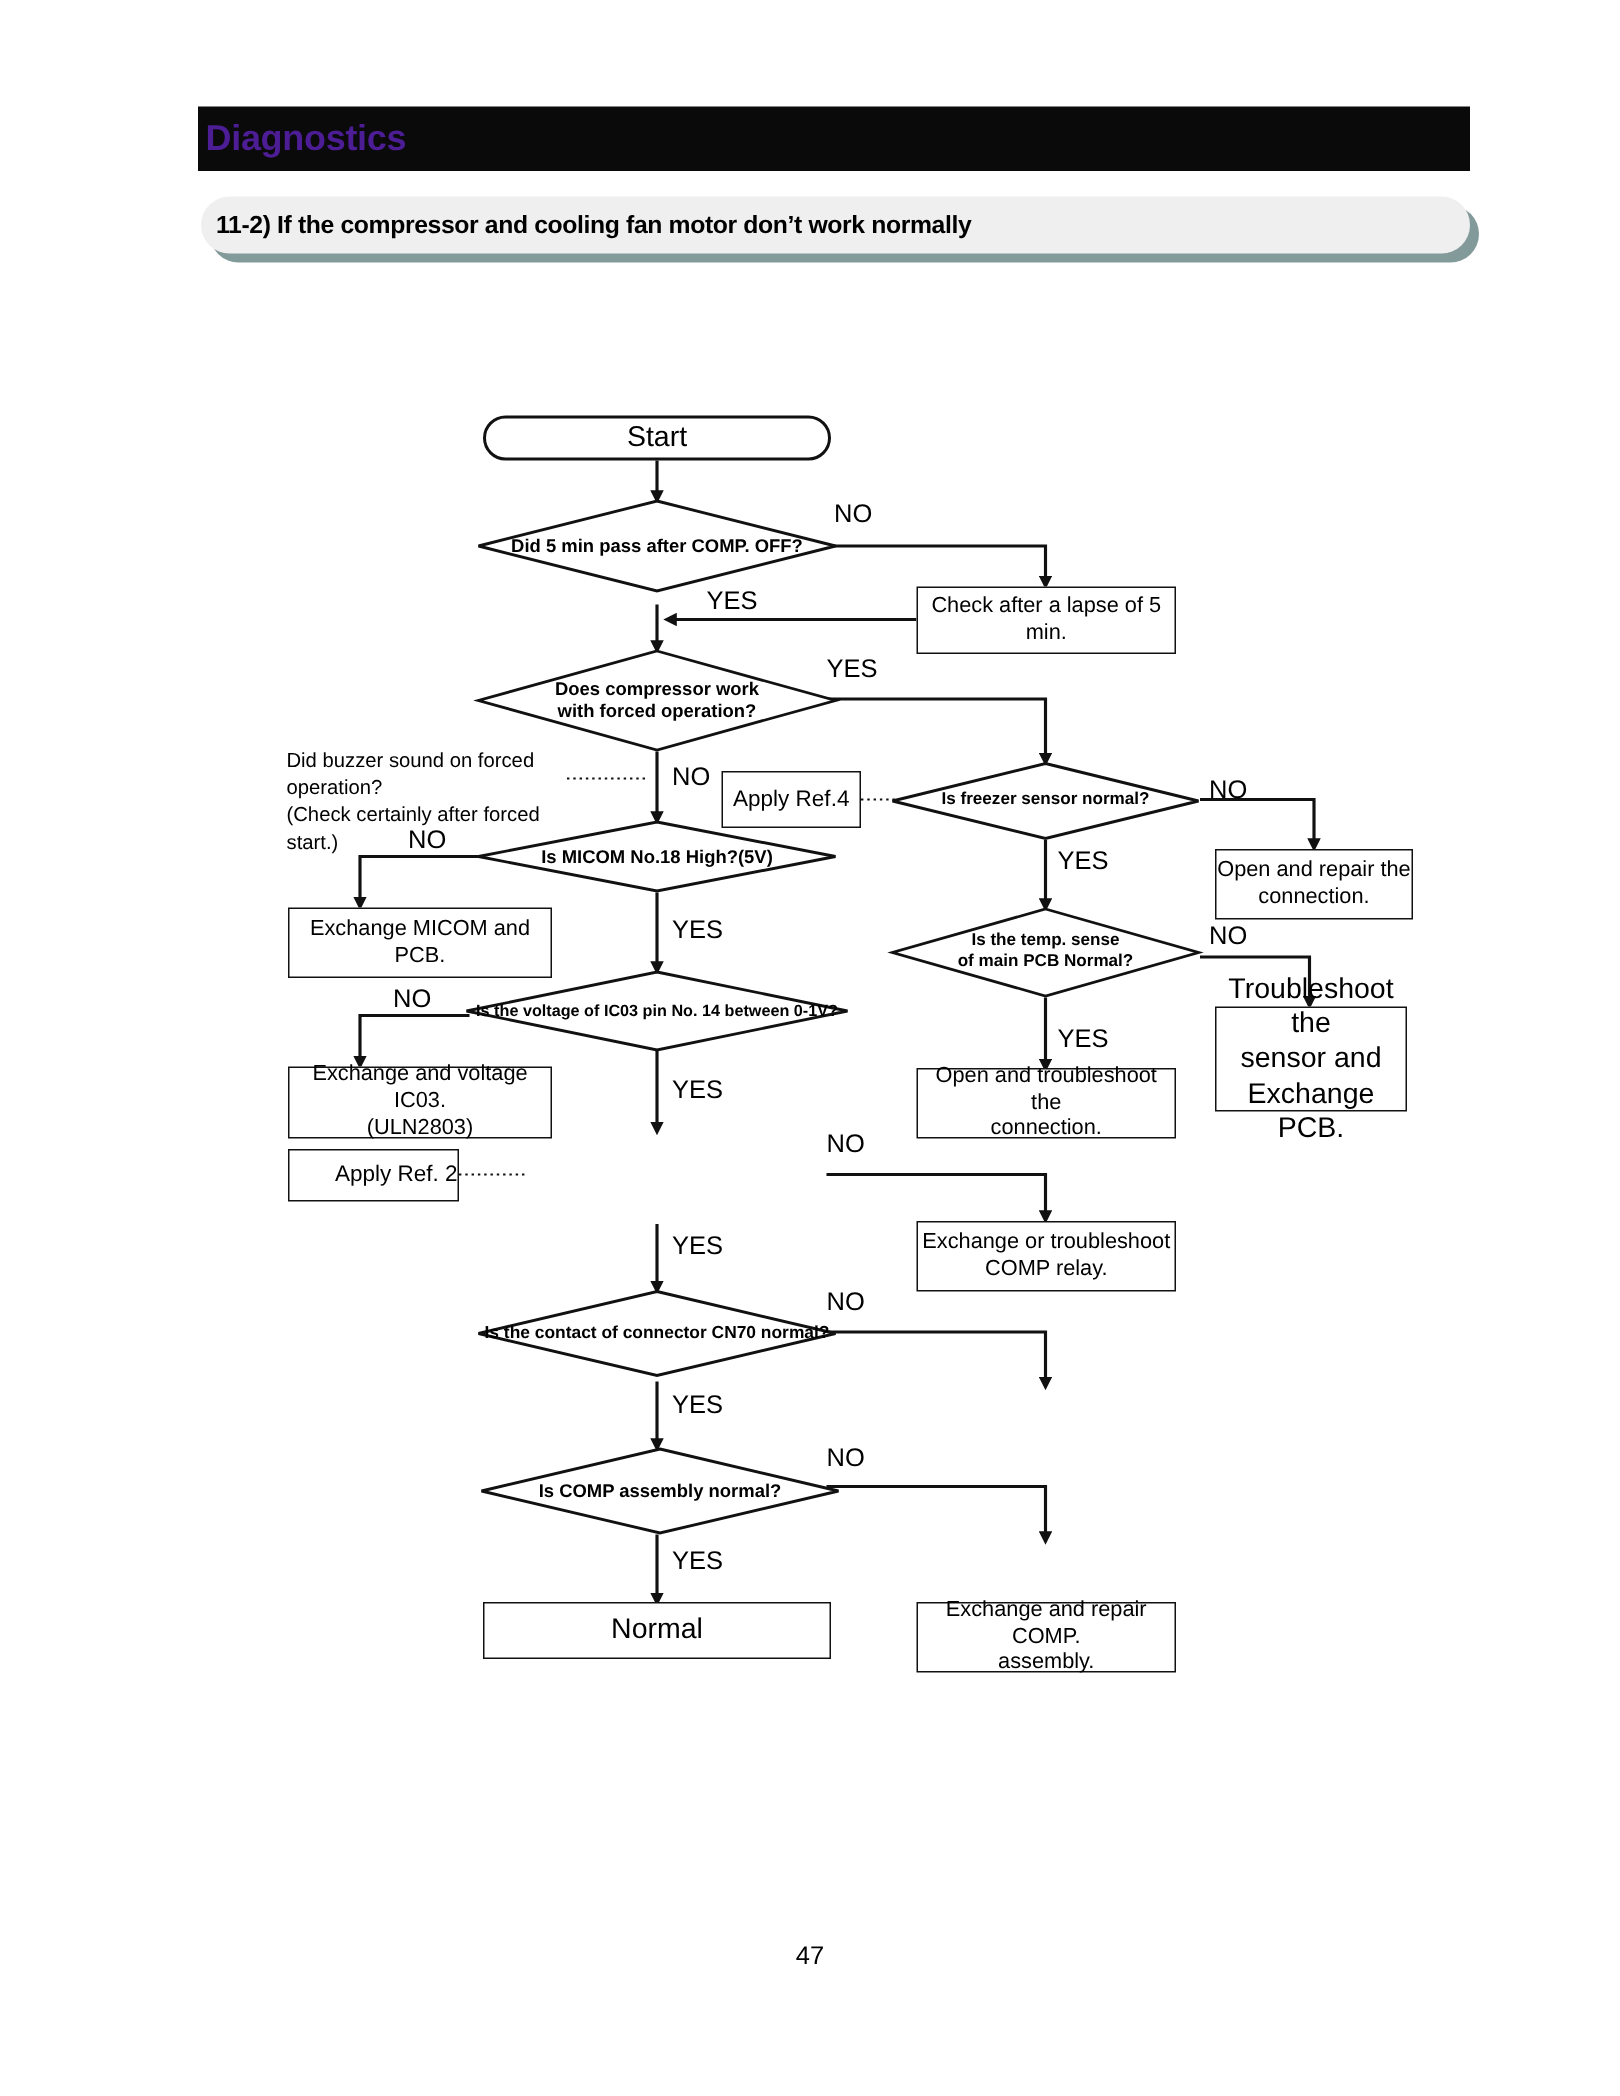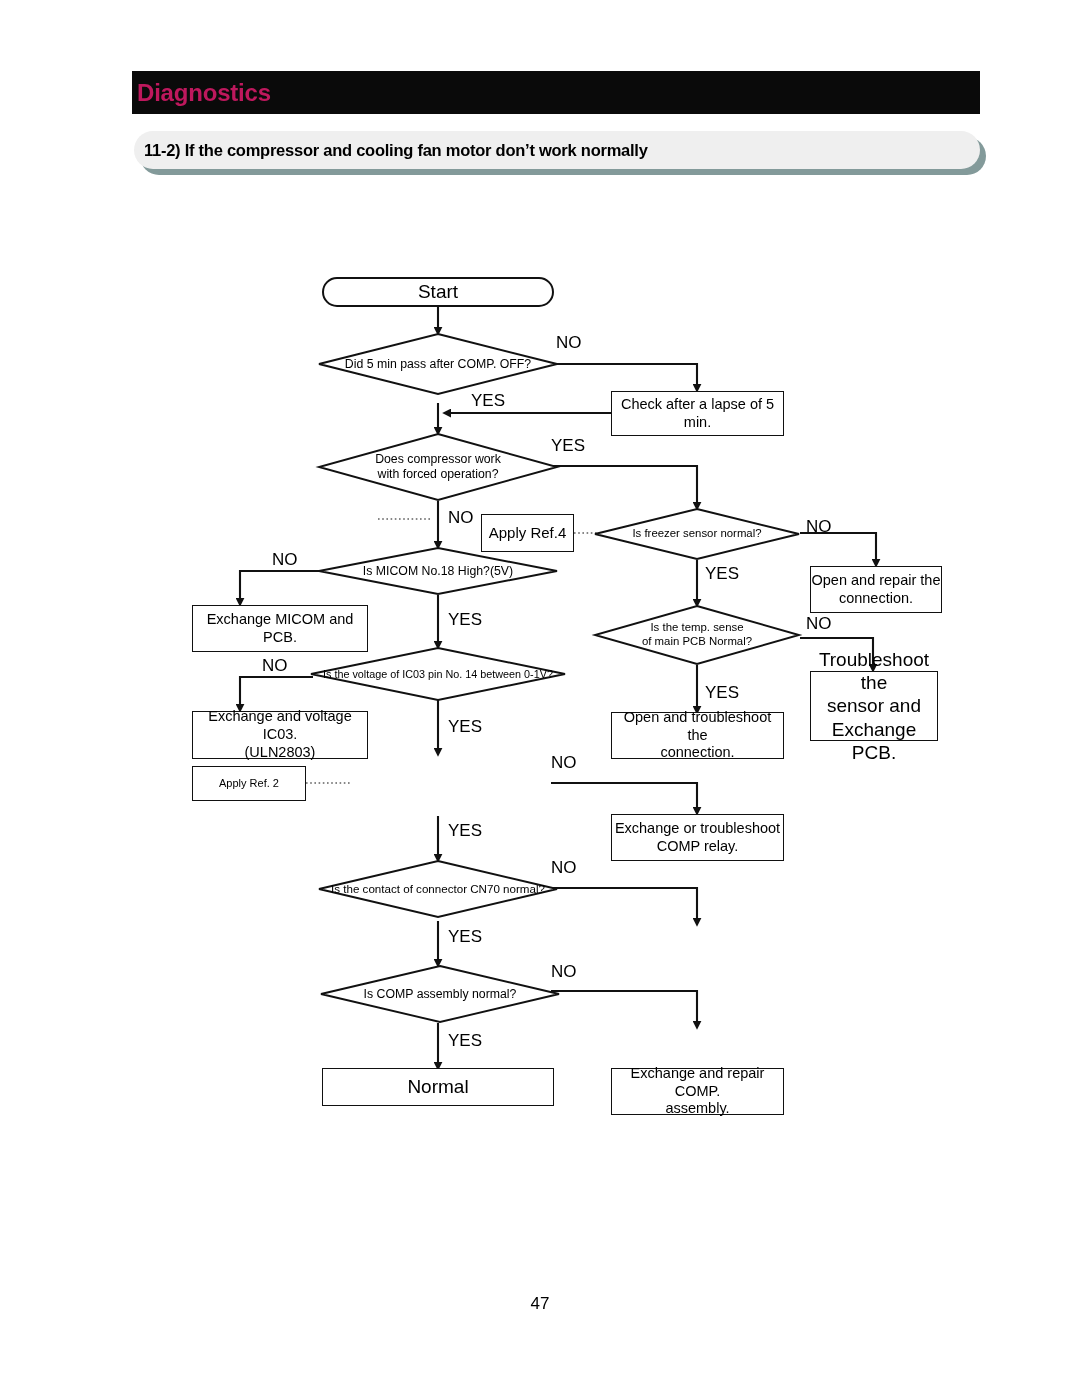--- a/index.html
+++ b/index.html
@@ -27,21 +27,21 @@
   }
   #page-header-title {
     position: absolute;
     left: 137px;
     top: 76px;
     width: 400px;
     height: 34px;
     line-height: 34px;
     font-size: 24px;
     font-weight: bold;
-    color: #be185d;
+    color: #4c1d95;
     letter-spacing: -0.2px;
   }
 
   
   #section-band-shadow {
     position: absolute;
     left: 140px;
     top: 137px;
     width: 846px;
     height: 38px;
@@ -131,20 +131,21 @@
     top: 0;
     width: 100%;
     height: 100%;
     display: flex;
     align-items: center;
     justify-content: center;
     text-align: center;
     font-size: 13px;
     line-height: 1.2;
     white-space: pre-line;
+    font-weight: bold;
   }
   .decision .dlabel.tiny { font-size: 11.4px; }
   .decision .dlabel.small { font-size: 12.3px; }
 
   
   .edge-label {
     position: absolute;
     font-size: 17px;
     line-height: 1;
     z-index: 4;
@@ -256,20 +257,22 @@
   </div>
 
   <div class="decision" style="left:318px; top:433px; width:240px; height:68px;">
     <svg width="240" height="68" viewBox="0 0 240 68">
       <polygon points="120,1 239,34 120,67 1,34" fill="#ffffff" stroke="#111111" stroke-width="1.9"></polygon>
     </svg>
     <div class="dlabel small">Does compressor work
 with forced operation?</div>
   </div>
 
+  <div class="note" style="left:191px; top:498px; width:200px;">Did buzzer sound on forced operation?
+(Check certainly after forced start.)</div>
 
   <div class="node rect procbox" style="left:481px; top:514px; width:93px; height:38px; font-size:15px;">
     <span>Apply Ref.4</span>
   </div>
 
   <div class="decision" style="left:318px; top:547px; width:240px; height:48px;">
     <svg width="240" height="48" viewBox="0 0 240 48">
       <polygon points="120,1 239,24 120,47 1,24" fill="#ffffff" stroke="#111111" stroke-width="1.9"></polygon>
     </svg>
     <div class="dlabel small">Is MICOM No.18 High?(5V)</div>
@@ -315,21 +318,21 @@
   <div class="node rect procbox" style="left:611px; top:712px; width:173px; height:47px;">
     <span style="white-space:pre-line;">Open and troubleshoot the
 connection.</span>
   </div>
 
   <div class="node rect procbox" style="left:192px; top:711px; width:176px; height:48px;">
     <span style="white-space:pre-line;">Exchange and voltage IC03.
 (ULN2803)</span>
   </div>
 
-  <div class="node rect procbox" style="left:192px; top:766px; width:114px; height:35px; font-size:11px;">
+  <div class="node rect procbox" style="left:192px; top:766px; width:114px; height:35px; font-size:15px;justify-content:flex-end;">
     <span>Apply Ref. 2</span>
   </div>
 
 
   <div class="node rect procbox" style="left:611px; top:814px; width:173px; height:47px;">
     <span style="white-space:pre-line;">Exchange or troubleshoot
 COMP relay.</span>
   </div>
 
   <div class="decision" style="left:318px; top:860px; width:240px; height:58px;">

